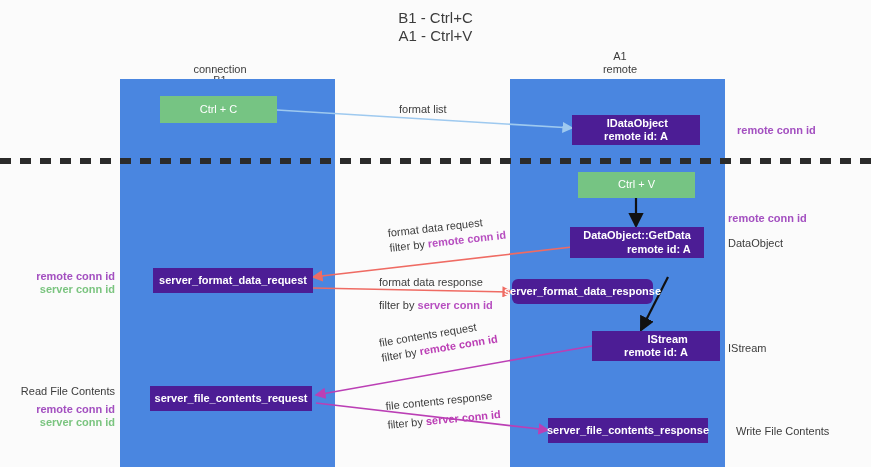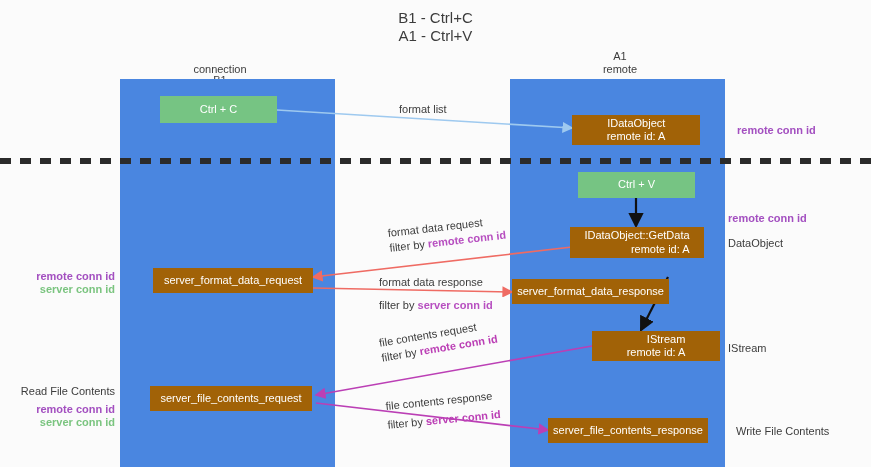--- a/index.html
+++ b/index.html
@@ -55,21 +55,21 @@
     flex-direction: column;
     align-items: center;
     justify-content: center;
     color: #ffffff;
     font-size: 11px;
     line-height: 13.5px;
     text-align: right;
     white-space: pre-line;
   }
   .box.green { background: #76c483; }
-  .box.orange { background: #a16207; }
+  .box.orange { background: #4c1d95; font-weight: bold; }
 
   
   .lbl {
     position: absolute;
     font-size: 11px;
     line-height: 14px;
     color: #3c3c3c;
     white-space: nowrap;
   }
   .lbl.purple { color: #a34fc0; font-weight: bold; }
@@ -147,26 +147,26 @@
     <path d="M0,161 L871,161" stroke="#2b2b2b" stroke-width="6" fill="none" stroke-dasharray="11 9" stroke-linecap="butt"></path>
   </svg>
 
   <div class="box green" style="left:160px; top:96px; width:117px; height:27px;">Ctrl + C</div>
 
   <div class="box orange" style="left:572px; top:115px; width:128px; height:30px;">IDataObject
 remote id: A</div>
 
   <div class="box green" style="left:578px; top:172px; width:117px; height:26px;">Ctrl + V</div>
 
-  <div class="box orange" style="left:570px; top:227px; width:134px; height:31px;">IDataObject::GetData
+  <div class="box orange" style="left:570px; top:227px; width:134px; height:31px;">DataObject::GetData
 remote id: A</div>
 
   <div class="box orange" style="left:153px; top:268px; width:160px; height:25px;">server_format_data_request</div>
 
-  <div class="box orange" style="left:512px; top:279px; width:157px; height:25px;">server_format_data_response</div>
+  <div class="box orange" style="left:512px; top:279px; width:141px; height:25px;border-radius:6px;">server_format_data_response</div>
 
   <div class="box orange" style="left:592px; top:331px; width:128px; height:30px;">IStream
 remote id: A</div>
 
   <div class="box orange" style="left:548px; top:418px; width:160px; height:25px;">server_file_contents_response</div>
 
   <div class="box orange" style="left:150px; top:386px; width:162px; height:25px;">server_file_contents_request</div>
 
   <div class="lbl" style="left:399px; top:102px;">format list</div>
 

